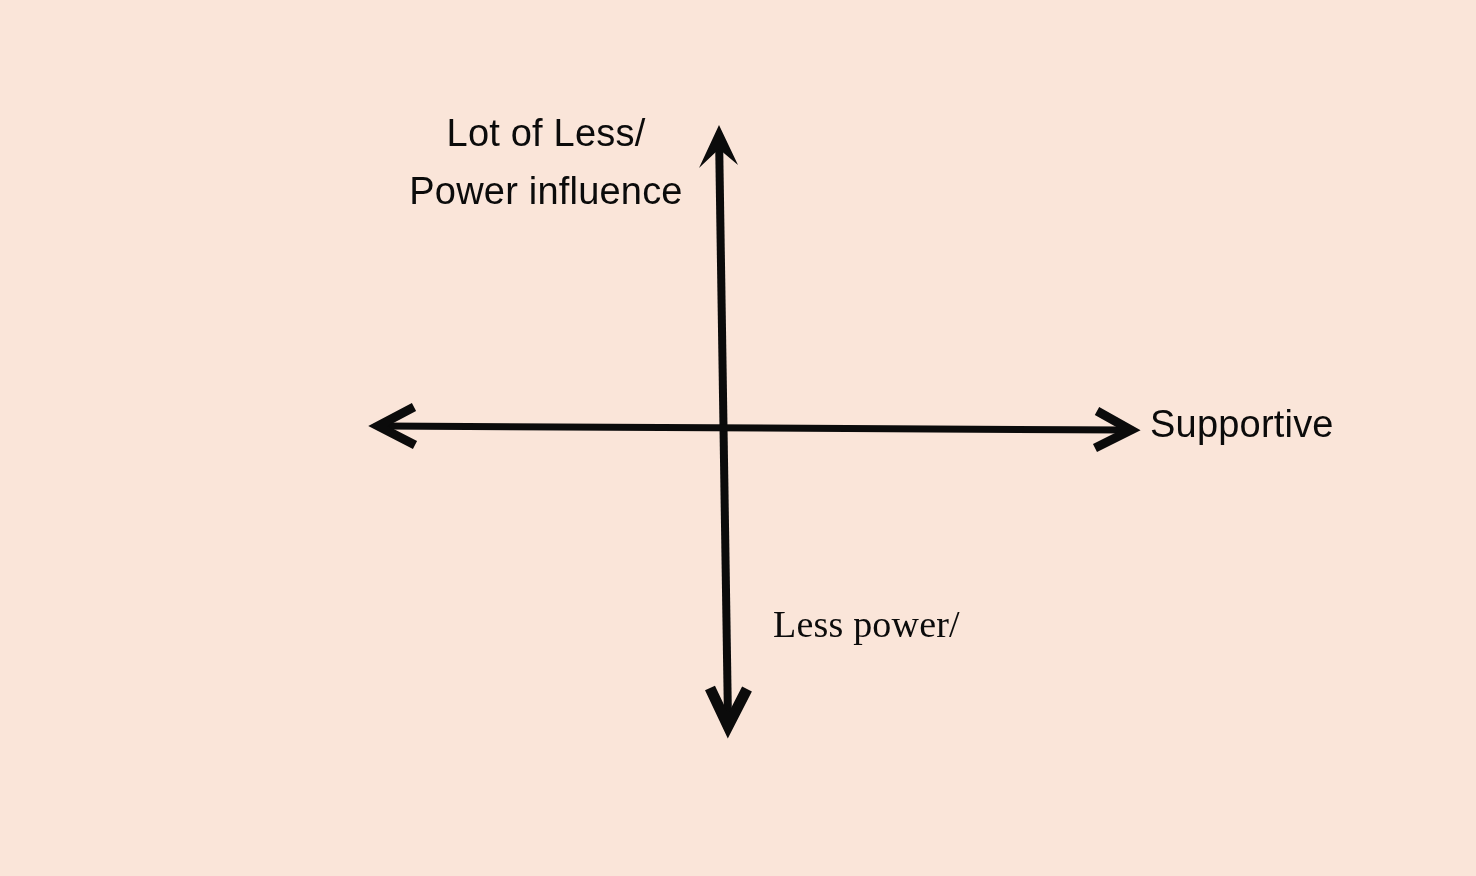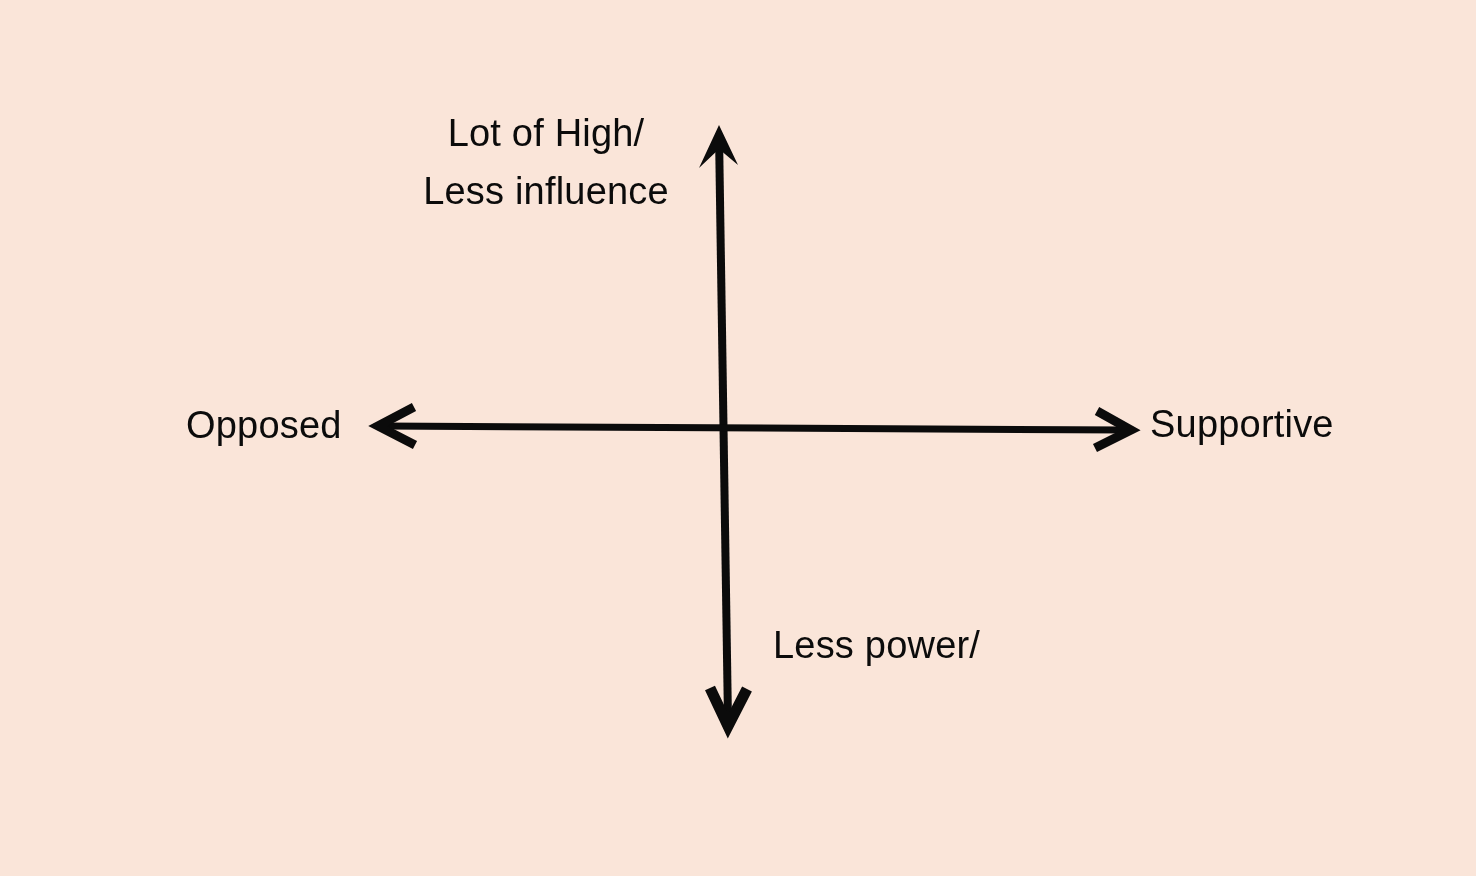--- a/index.html
+++ b/index.html
@@ -27,21 +27,21 @@
   .axis-label {
     position: absolute;
     color: var(--ink);
     font-size: 38px;
     letter-spacing: 0.2px;
     white-space: nowrap;
   }
   .axis-label.two-line { line-height: 58px; }
   .axis-label.single-line { line-height: 38px; }
   .top-label { left: 395px; top: 104px; width: 302px; text-align: center; }
-  .bottom-label { left: 773px; top: 616px; text-align: left; }
+  .bottom-label { left: 773px; top: 595px; text-align: left; font-family: Liberation Serif, serif; }
   .left-label { left: 186px; top: 406px; width: 178px; text-align: left; }
   .right-label { left: 1150px; top: 405px; text-align: right; }
 </style>
 </head>
 <body>
 
 <div class="canvas">
 
   <svg class="axes-svg" viewBox="0 0 1476 876" xmlns="http://www.w3.org/2000/svg">
 
@@ -52,25 +52,24 @@
     <polyline points="710,688 728,726 747,689" fill="none" stroke-width="11" stroke-linejoin="miter" stroke="#0B0B0B"></polyline>
 
     <line x1="383" y1="426" x2="1126" y2="430" stroke-width="7" stroke="#0B0B0B"></line>
 
     <polyline points="414,407 378,426 415,445" fill="none" stroke-width="9" stroke-linejoin="miter" stroke="#0B0B0B"></polyline>
 
     <polyline points="1097,411 1131,430 1095,448" fill="none" stroke-width="9" stroke-linejoin="miter" stroke="#0B0B0B"></polyline>
   </svg>
 
   <div class="axis-label two-line top-label">
-    <div>Lot of High/</div>
-    <div>Less influence</div>
+    <div>Lot of Less/</div>
+    <div>Power influence</div>
   </div>
 
   <div class="axis-label two-line bottom-label">
     <div>Less power/</div>
   </div>
 
-  <div class="axis-label single-line left-label">Opposed</div>
 
   <div class="axis-label single-line right-label">Supportive</div>
 
 </div>
 
 </body></html>

